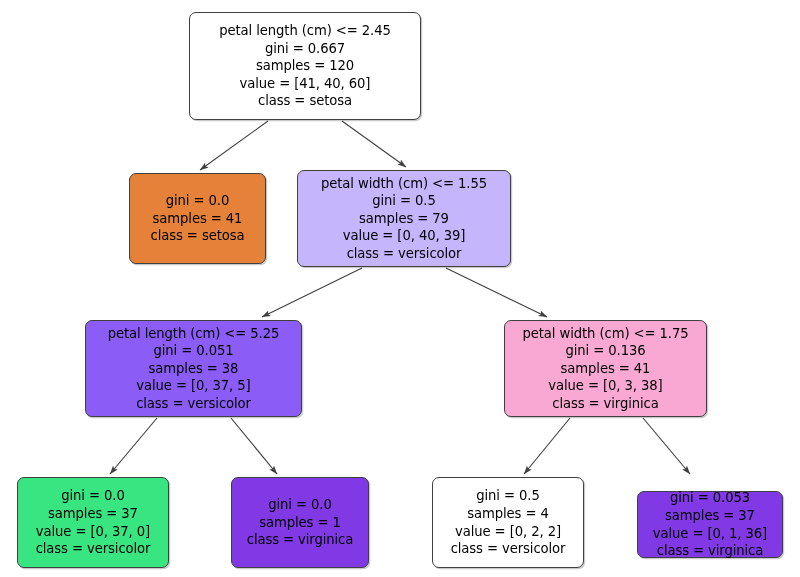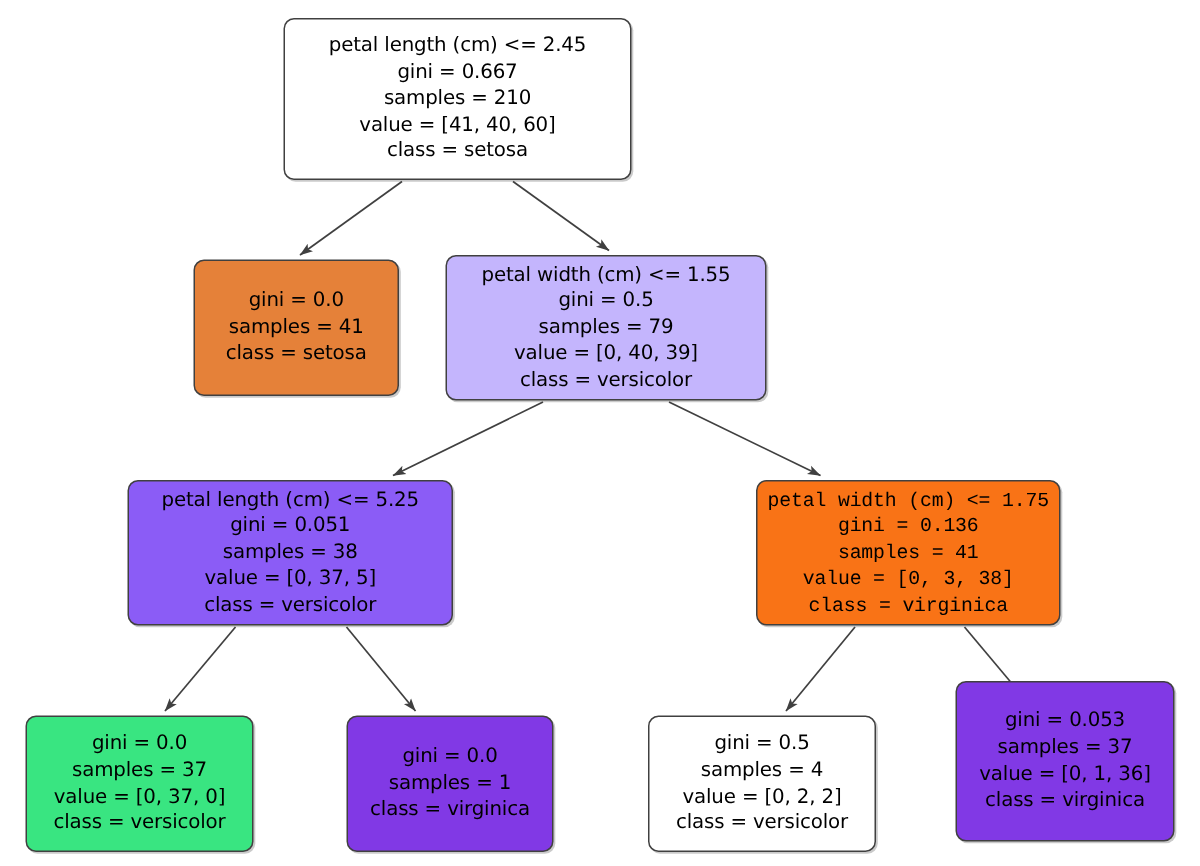--- a/index.html
+++ b/index.html
@@ -66,21 +66,21 @@
         <line x1="157" y1="418" x2="110" y2="474" stroke="#404040" stroke-width="1.15" marker-end="url(#arrowhead)"></line>
         <line x1="231" y1="418" x2="277" y2="474" stroke="#404040" stroke-width="1.15" marker-end="url(#arrowhead)"></line>
         <line x1="570" y1="418" x2="524" y2="474" stroke="#404040" stroke-width="1.15" marker-end="url(#arrowhead)"></line>
         <line x1="643" y1="418" x2="690" y2="474" stroke="#404040" stroke-width="1.15" marker-end="url(#arrowhead)"></line>
       </g>
   </svg>
   <div id="nodes-group">
       <div class="tree-node" style="left: 189px; top: 12px; width: 232px; height: 108px; background: rgb(255, 255, 255); align-items: center;">
         <span class="node-line">petal length (cm) &lt;= 2.45</span>
         <span class="node-line">gini = 0.667</span>
-        <span class="node-line">samples = 210</span>
+        <span class="node-line">samples = 120</span>
         <span class="node-line">value = [41, 40, 60]</span>
         <span class="node-line">class = setosa</span>
       </div>
       <div class="tree-node" style="left: 129px; top: 173px; width: 137px; height: 91px; background: rgb(229, 129, 57);">
         <span class="node-line">gini = 0.0</span>
         <span class="node-line">samples = 41</span>
         <span class="node-line">class = setosa</span>
       </div>
       <div class="tree-node" style="left: 297px; top: 170px; width: 214px; height: 97px; background: #c4b5fd;">
         <span class="node-line">petal width (cm) &lt;= 1.55</span>
@@ -89,21 +89,21 @@
         <span class="node-line">value = [0, 40, 39]</span>
         <span class="node-line">class = versicolor</span>
       </div>
       <div class="tree-node" style="left: 85px; top: 320px; width: 217px; height: 97px; background: #8b5cf6;">
         <span class="node-line">petal length (cm) &lt;= 5.25</span>
         <span class="node-line">gini = 0.051</span>
         <span class="node-line">samples = 38</span>
         <span class="node-line">value = [0, 37, 5]</span>
         <span class="node-line">class = versicolor</span>
       </div>
-      <div class="tree-node" style="left: 504px; top: 320px; width: 203px; height: 97px; background: #f97316; font-family: Liberation Mono, monospace;">
+      <div class="tree-node" style="left: 504px; top: 320px; width: 203px; height: 97px; background: #f9a8d4;">
         <span class="node-line">petal width (cm) &lt;= 1.75</span>
         <span class="node-line">gini = 0.136</span>
         <span class="node-line">samples = 41</span>
         <span class="node-line">value = [0, 3, 38]</span>
         <span class="node-line">class = virginica</span>
       </div>
       <div class="tree-node" style="left: 17px; top: 477px; width: 152px; height: 91px; background: rgb(57, 229, 129);">
         <span class="node-line">gini = 0.0</span>
         <span class="node-line">samples = 37</span>
         <span class="node-line">value = [0, 37, 0]</span>
@@ -113,20 +113,20 @@
         <span class="node-line">gini = 0.0</span>
         <span class="node-line">samples = 1</span>
         <span class="node-line">class = virginica</span>
       </div>
       <div class="tree-node" style="left: 432px; top: 477px; width: 152px; height: 91px; background: rgb(255, 255, 255);">
         <span class="node-line">gini = 0.5</span>
         <span class="node-line">samples = 4</span>
         <span class="node-line">value = [0, 2, 2]</span>
         <span class="node-line">class = versicolor</span>
       </div>
-      <div class="tree-node" style="left: 637px; top: 454px; width: 146px; height: 107px; background: rgb(129, 57, 229);">
+      <div class="tree-node" style="left: 637px; top: 491px; width: 146px; height: 67px; background: rgb(129, 57, 229);">
         <span class="node-line">gini = 0.053</span>
         <span class="node-line">samples = 37</span>
         <span class="node-line">value = [0, 1, 36]</span>
         <span class="node-line">class = virginica</span>
       </div>
     </div>
 </div>
 
 </body></html>

